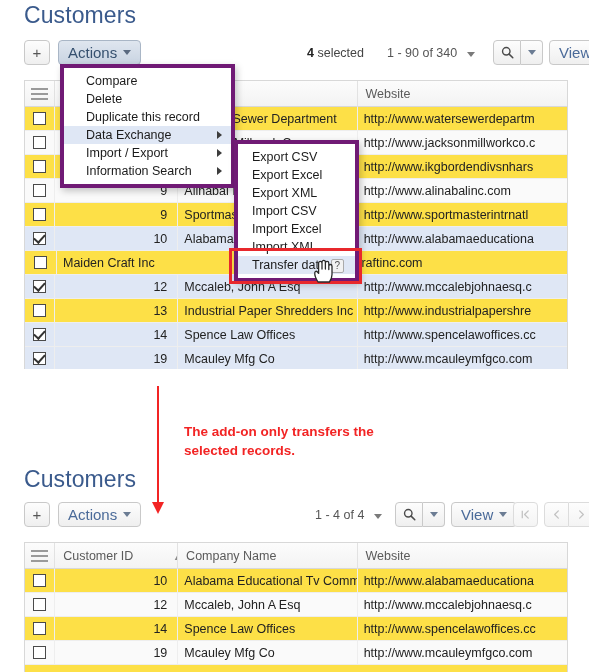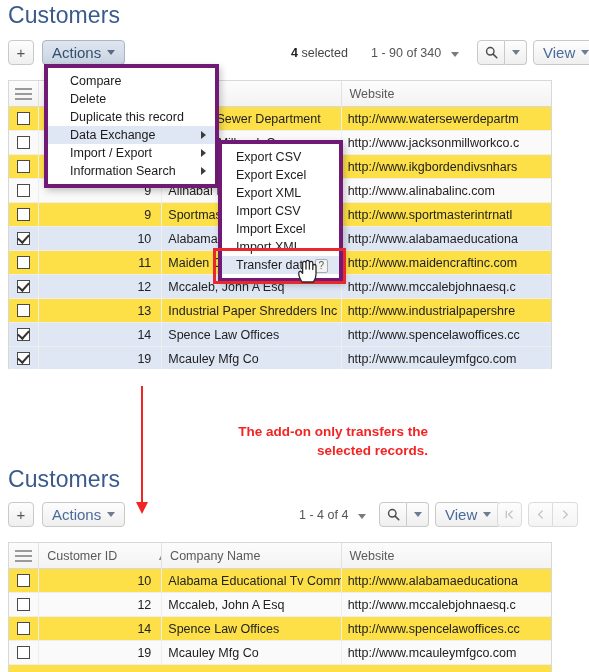--- a/index.html
+++ b/index.html
@@ -3,21 +3,21 @@
 <meta charset="utf-8">
 <style>
   * { box-sizing: border-box; }
   html, body {
     margin: 0; padding: 0;
     width: 589px; height: 672px;
     background: #ffffff;
     font-family: "Liberation Sans", sans-serif;
     overflow: hidden;
   }
-  .page { position: relative; width: 528px; height: 672px; }
+  .page { position: relative; width: 528px; height: 672px; margin-left: 16px; }
 
   
   .page-title {
     position: absolute;
     font-size: 23px;
     color: #3a5a8c;
     font-weight: 400;
     letter-spacing: 0.1px;
     white-space: nowrap;
   }
@@ -261,21 +261,21 @@
 
   
   .annot-text {
     position: absolute;
     color: #f22424;
     font-size: 13.5px;
     font-weight: bold;
     line-height: 19px;
     white-space: pre-line;
   }
-  #annot-note { left: 168px; top: 422px; width: 260px; text-align: right; }
+  #annot-note { left: 168px; top: 422px; width: 260px; }
 
   .arrow-line {
     position: absolute;
     background: #f22424;
     width: 2px;
   }
   #arrow-shaft { left: 141px; top: 386px; height: 118px; }
   .arrow-head {
     position: absolute;
     width: 0; height: 0;
@@ -380,21 +380,20 @@
             <div class="cb on"></div>
           </div>
           <div class="cell c-id">10</div>
           <div class="cell c-name">Alabama Educational Tv Comm</div>
           <div class="cell c-web">http://www.alabamaeducationa</div>
         </div>
         <div class="grow">
           <div class="cb-cell">
             <div class="cb"></div>
           </div>
-          <div class="cell c-id">11</div>
           <div class="cell c-name">Maiden Craft Inc</div>
           <div class="cell c-web">http://www.maidencraftinc.com</div>
         </div>
         <div class="grow sel">
           <div class="cb-cell">
             <div class="cb on"></div>
           </div>
           <div class="cell c-id">12</div>
           <div class="cell c-name">Mccaleb, John A Esq</div>
           <div class="cell c-web">http://www.mccalebjohnaesq.c</div>

